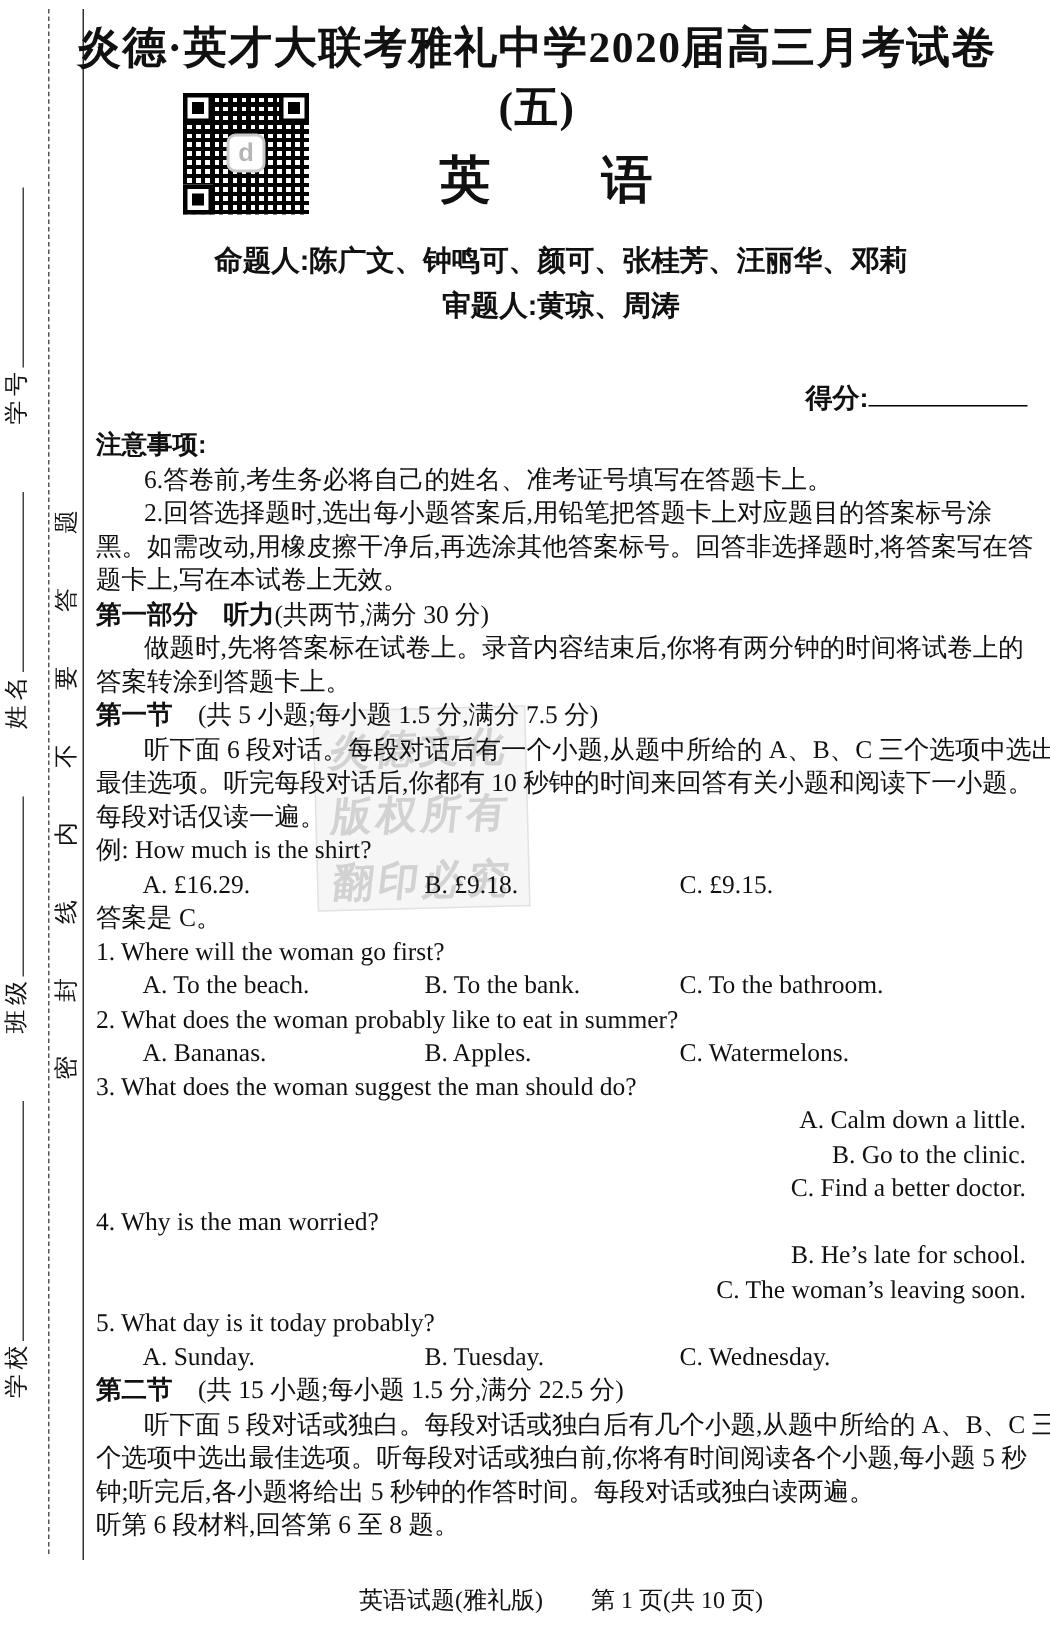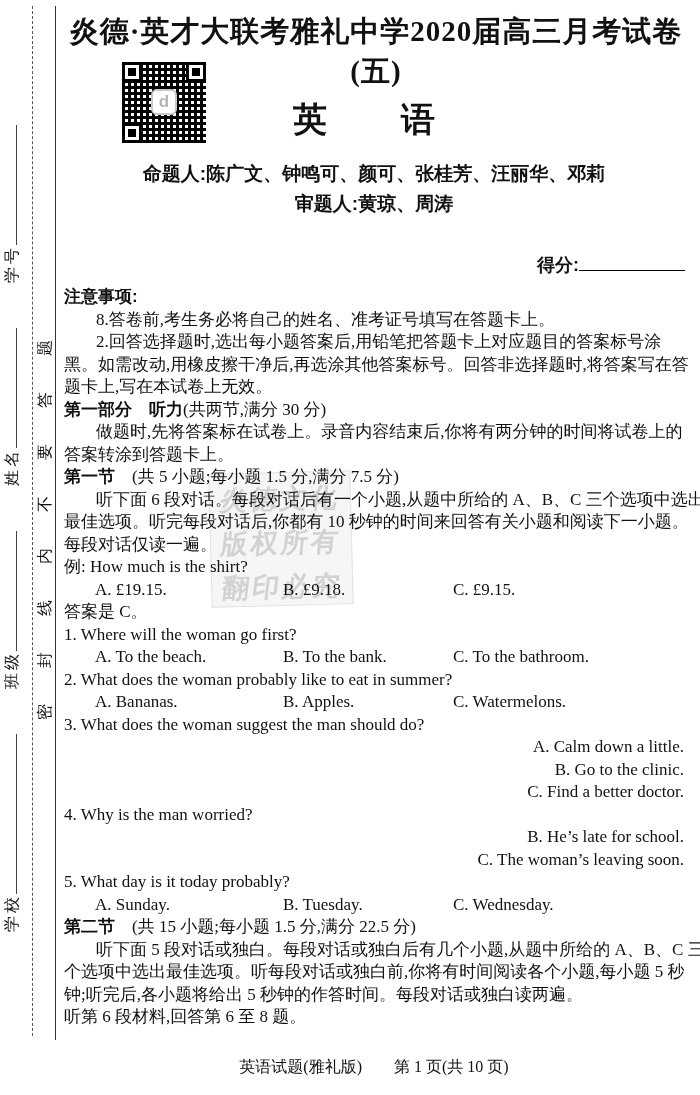--- a/index.html
+++ b/index.html
@@ -16,21 +16,21 @@
   .labels-strip .gap{display:inline-block;width:45px;}
   .seal-strip{left:-165px;top:499px;width:420px;font-size:16px;letter-spacing:36px;
               font-family:"Liberation Sans","DejaVu Sans",sans-serif;}
   
   .watermark{position:absolute;left:210px;top:472px;width:142px;height:134px;
              background:rgba(0,0,0,0.035);border:1px solid #e2e2e2;z-index:0;
              transform:rotate(-1.5deg);text-align:center;padding-top:4px;box-sizing:border-box;}
   .watermark div{font-family:"Liberation Sans","DejaVu Sans",sans-serif;font-weight:bold;
                  font-size:27px;line-height:44px;color:#d2d2d2;transform:skewX(-8deg);letter-spacing:3px;}
   
-  .hdr-title{position:absolute;left:60px;top:12px;width:632px;text-align:center;
+  .hdr-title{position:absolute;left:42px;top:12px;width:632px;text-align:center;
              font-size:29px;font-weight:bold;letter-spacing:1px;z-index:1;
              font-family:"Liberation Serif","DejaVu Serif",serif;}
   .qr{position:absolute;left:122px;top:62px;width:84px;height:81px;z-index:1;
       background:
         repeating-linear-gradient(90deg,#000 0 3px,transparent 3px 6px),
         repeating-linear-gradient(0deg,#000 0 3px,#fff 3px 6px);}
   .finder{position:absolute;width:20px;height:20px;border:3px solid #000;background:#fff;box-sizing:border-box;}
   .finder::after{content:"";position:absolute;left:3px;top:3px;width:8px;height:8px;background:#000;}
   .f-tl{left:0;top:0;} .f-tr{right:0;top:0;} .f-bl{left:0;bottom:0;}
   .qr-logo{position:absolute;left:29px;top:27px;width:26px;height:26px;background:#fff;
@@ -86,33 +86,33 @@
   <div class="subject">英　语</div>
   <div class="setters">命题人:陈广文、钟鸣可、颜可、张桂芳、汪丽华、邓莉</div>
   <div class="reviewers">审题人:黄琼、周涛</div>
 
   <div class="score">
     <span>得分:</span><span class="blank"></span>
   </div>
 
   <div class="content" id="content">
       <div class="line"><b>注意事项:</b><span></span></div>
-      <div class="line indent">8.答卷前,考生务必将自己的姓名、准考证号填写在答题卡上。</div>
+      <div class="line indent">6.答卷前,考生务必将自己的姓名、准考证号填写在答题卡上。</div>
       <div class="line indent">2.回答选择题时,选出每小题答案后,用铅笔把答题卡上对应题目的答案标号涂</div>
       <div class="line">黑。如需改动,用橡皮擦干净后,再选涂其他答案标号。回答非选择题时,将答案写在答</div>
       <div class="line">题卡上,写在本试卷上无效。</div>
       <div class="line"><b>第一部分　听力</b><span>(共两节,满分 30 分)</span></div>
       <div class="line indent">做题时,先将答案标在试卷上。录音内容结束后,你将有两分钟的时间将试卷上的</div>
       <div class="line">答案转涂到答题卡上。</div>
       <div class="line"><b>第一节</b><span>　(共 5 小题;每小题 1.5 分,满分 7.5 分)</span></div>
       <div class="line indent">听下面 6 段对话。每段对话后有一个小题,从题中所给的 A、B、C 三个选项中选出</div>
       <div class="line">最佳选项。听完每段对话后,你都有 10 秒钟的时间来回答有关小题和阅读下一小题。</div>
       <div class="line">每段对话仅读一遍。</div>
       <div class="line">例: How much is the shirt?</div>
-      <div class="line"><span class="colA">A.  £19.15.</span><span class="colB">B.  £9.18.</span><span class="colC">C.  £9.15.</span></div>
+      <div class="line"><span class="colA">A.  £16.29.</span><span class="colB">B.  £9.18.</span><span class="colC">C.  £9.15.</span></div>
       <div class="line">答案是 C。</div>
       <div class="line">1.  Where will the woman go first?</div>
       <div class="line"><span class="colA">A.  To the beach.</span><span class="colB">B.  To the bank.</span><span class="colC">C.  To the bathroom.</span></div>
       <div class="line">2.  What does the woman probably like to eat in summer?</div>
       <div class="line"><span class="colA">A.  Bananas.</span><span class="colB">B.  Apples.</span><span class="colC">C.  Watermelons.</span></div>
       <div class="line">3.  What does the woman suggest the man should do?</div>
       <div class="line opt1">A.  Calm down a little.</div>
       <div class="line opt1">B.  Go to the clinic.</div>
       <div class="line opt1">C.  Find a better doctor.</div>
       <div class="line">4.  Why is the man worried?</div>

